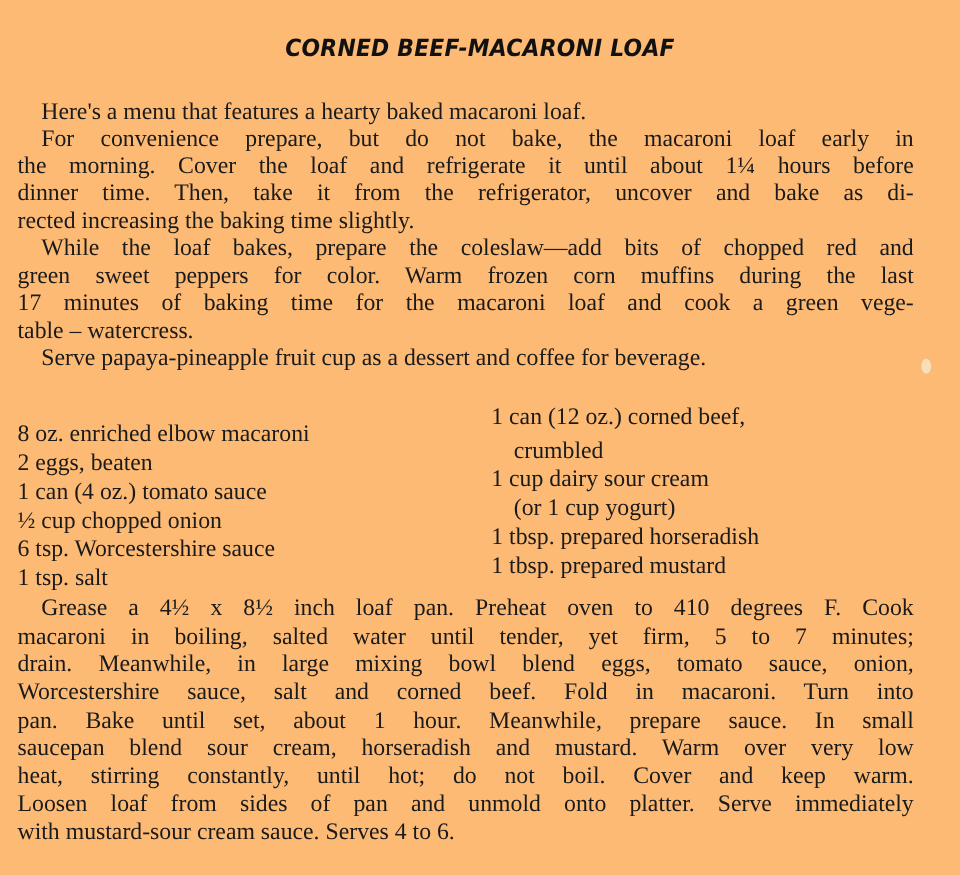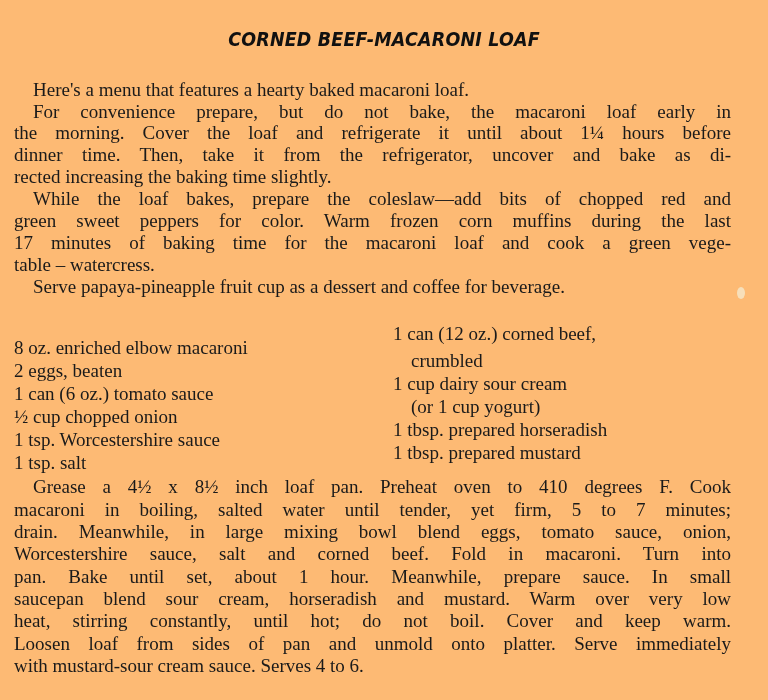--- a/index.html
+++ b/index.html
@@ -79,23 +79,23 @@
     <div class="line flush justify" style="top:210px; width:717px;">green sweet peppers for color. Warm frozen corn muffins during the last</div>
     <div class="line flush justify" style="top:232px; width:717px;">17 minutes of baking time for the macaroni loaf and cook a green vege-</div>
     <div class="line flush" style="top:254px;">table – watercress.</div>
     <div class="line indent" style="top:276px;">Serve papaya-pineapple fruit cup as a dessert and coffee for beverage.</div>
   </div>
 
   <div>
     <div>
       <div class="line ing-left" style="top:327px;">8 oz. enriched elbow macaroni</div>
       <div class="line ing-left" style="top:350px;">2 eggs, beaten</div>
-      <div class="line ing-left" style="top:373px;">1 can (6 oz.) tomato sauce</div>
+      <div class="line ing-left" style="top:373px;">1 can (4 oz.) tomato sauce</div>
       <div class="line ing-left" style="top:396px;">½ cup chopped onion</div>
-      <div class="line ing-left" style="top:419px;">1 tsp. Worcestershire sauce</div>
+      <div class="line ing-left" style="top:419px;">6 tsp. Worcestershire sauce</div>
       <div class="line ing-left" style="top:442px;">1 tsp. salt</div>
     </div>
     <div>
       <div class="line ing-right" style="top:323px;">1 can (12 oz.) corned beef,</div>
       <div class="line ing-right cont" style="top:350px;">crumbled</div>
       <div class="line ing-right" style="top:373px;">1 cup dairy sour cream</div>
       <div class="line ing-right cont" style="top:396px;">(or 1 cup yogurt)</div>
       <div class="line ing-right" style="top:419px;">1 tbsp. prepared horseradish</div>
       <div class="line ing-right" style="top:442px;">1 tbsp. prepared mustard</div>
     </div>

